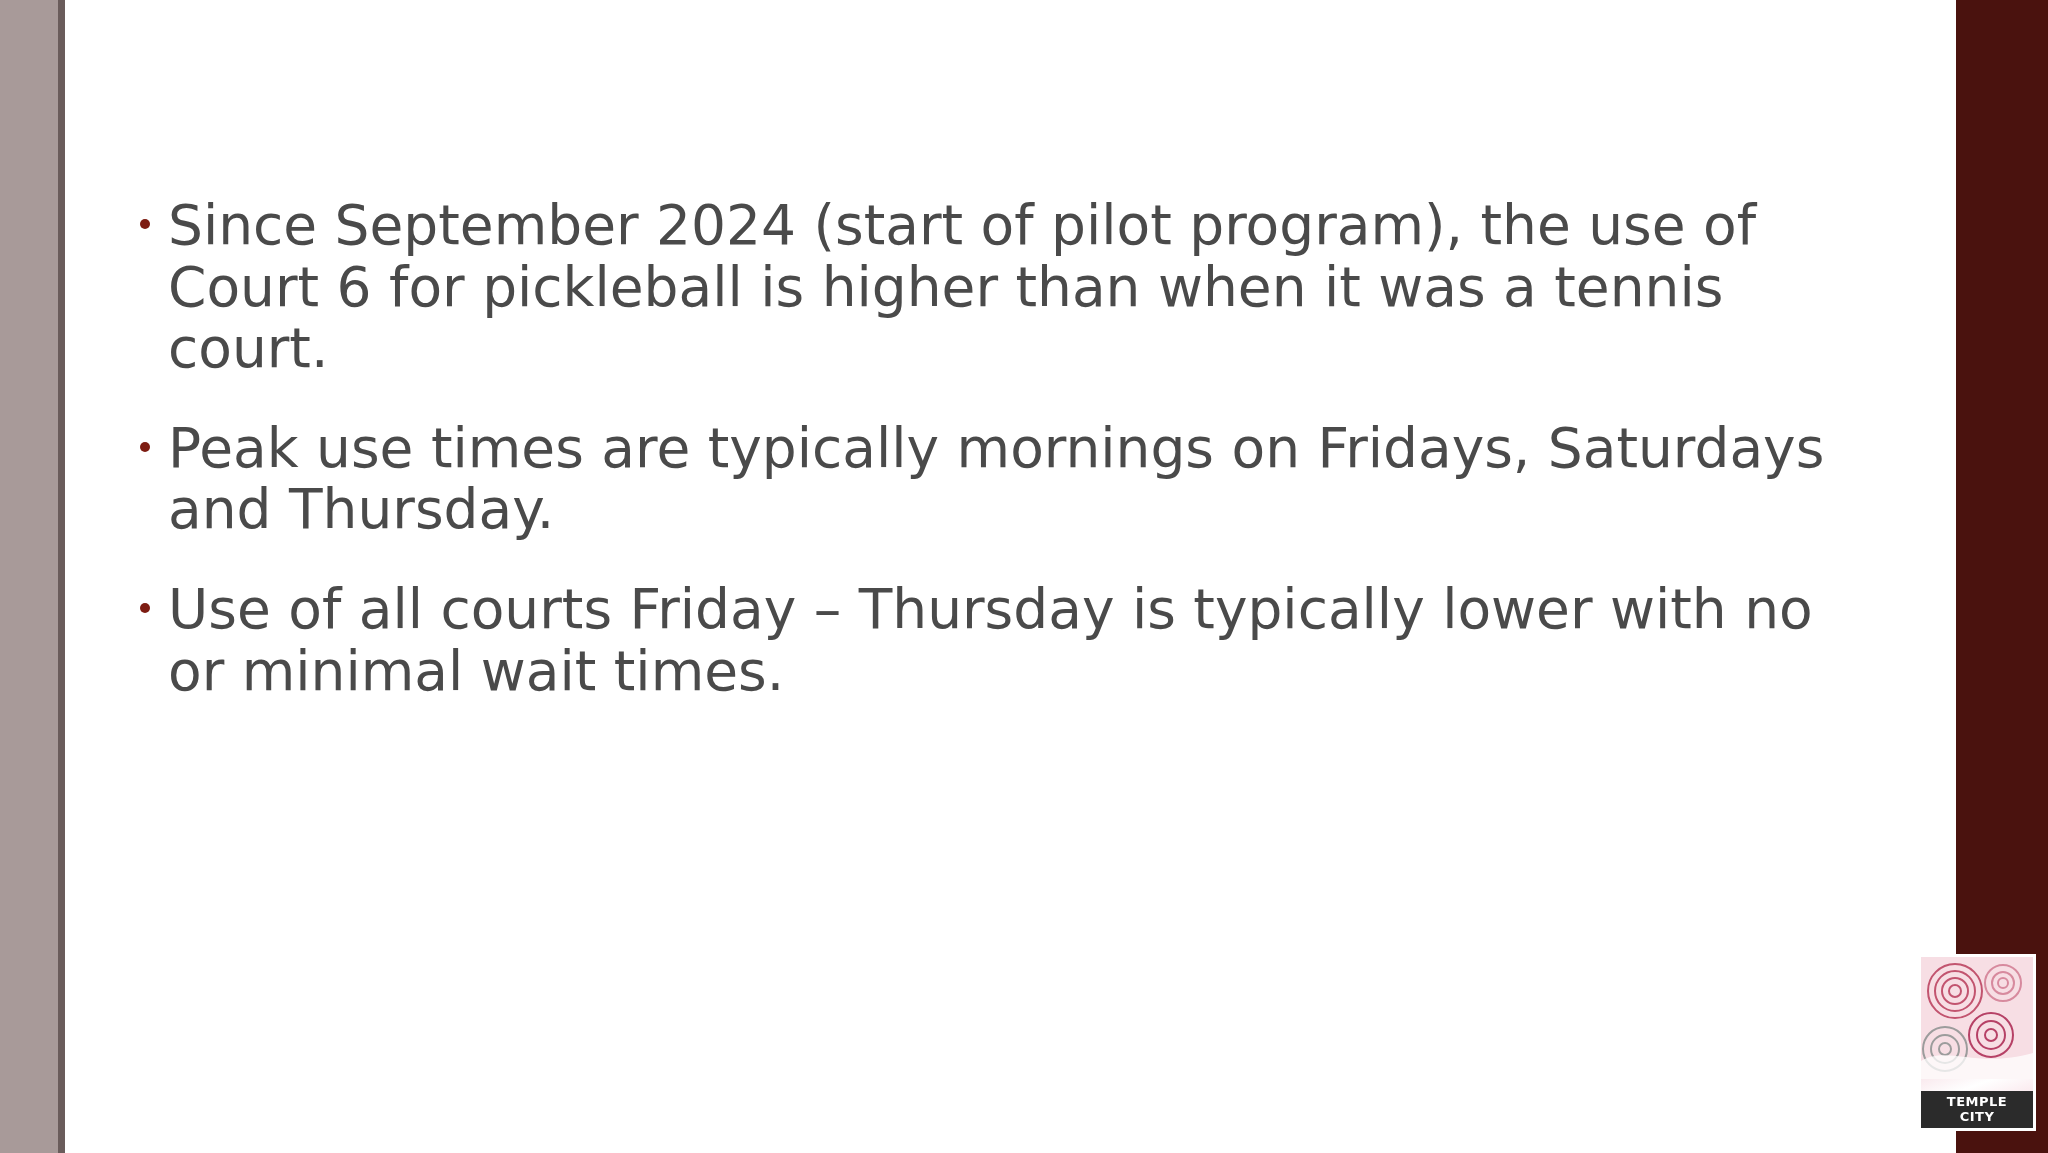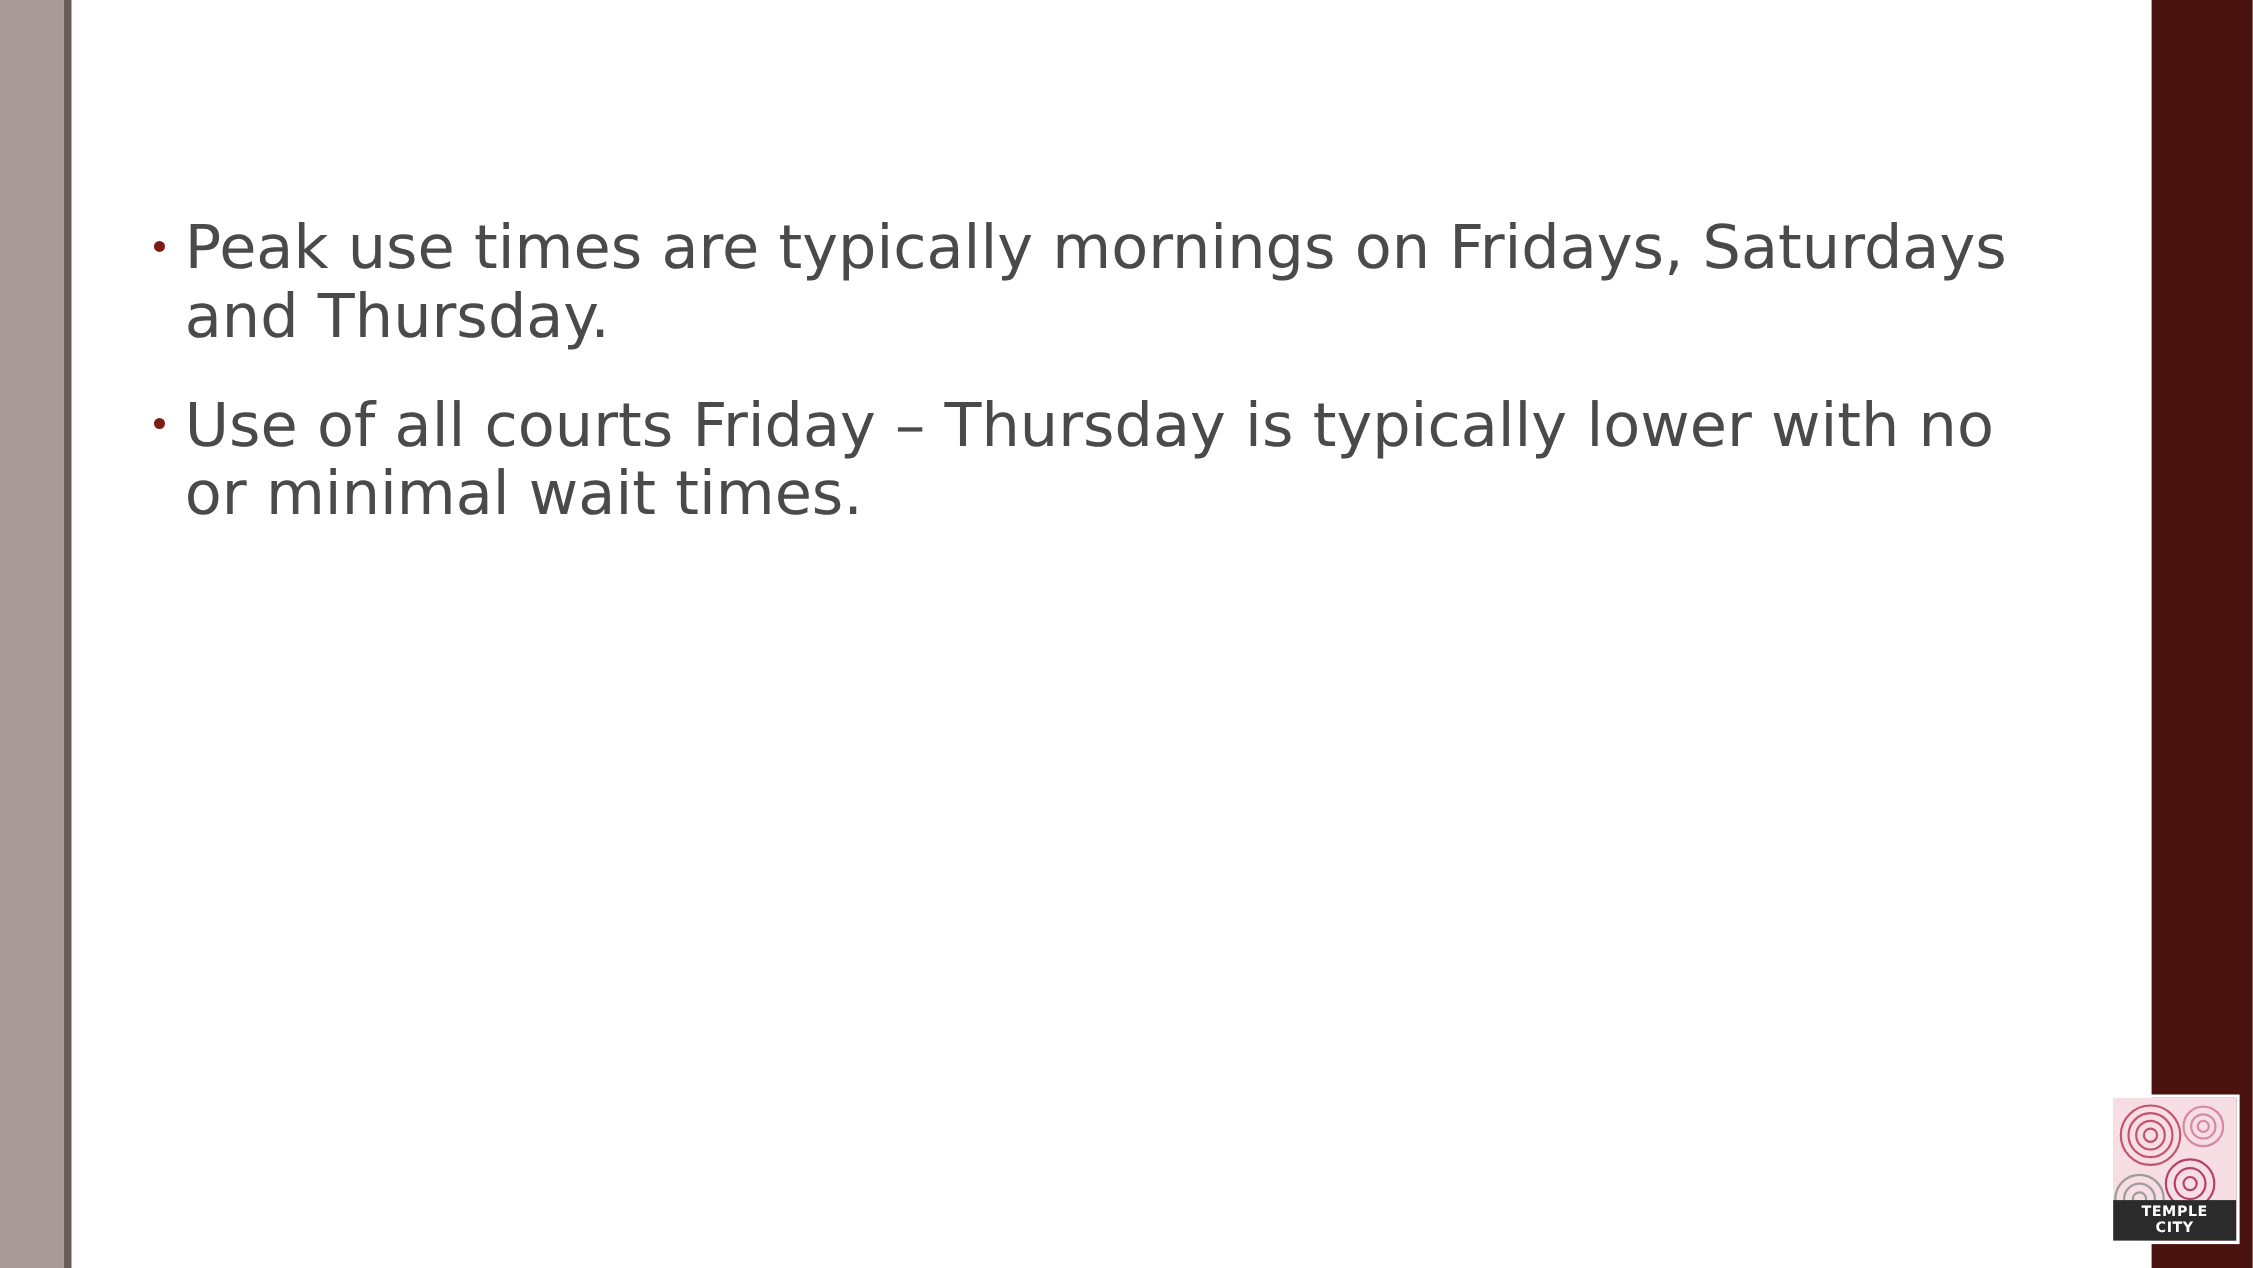--- a/index.html
+++ b/index.html
@@ -104,21 +104,21 @@
   .bullet-text {
     display: block;
     max-width: 1665px;
   }
   
   .logo {
     position: absolute;
     right: 12px;
     bottom: 22px;
     width: 118px;
-    height: 136px;
+    height: 177px;
     border: 3px solid #ffffff;
     box-sizing: border-box;
     background: linear-gradient(160deg, #f6d7de 0%, #efc3cf 35%, #ffffff 70%, #f4cdd8 100%);
     overflow: hidden;
     margin-top: 48px;
   }
   .logo-art {
     position: absolute;
     left: 0;
     top: 0;
@@ -147,20 +147,24 @@
 <div class="slide">
 
   <div class="left-bar-gray"></div>
   <div class="left-bar-line"></div>
 
   <div class="content">
 
 
     <div class="bullets">
 
+      <div class="bullet-item">
+        <span class="dot"></span>
+        <span class="bullet-text">Since September 2024 (start of pilot program), the use of Court 6 for pickleball is higher than when it was a tennis court.</span>
+      </div>
 
       <div class="bullet-item">
         <span class="dot"></span>
         <span class="bullet-text">Peak use times are typically mornings on Fridays, Saturdays and Thursday.</span>
       </div>
 
       <div class="bullet-item">
         <span class="dot"></span>
         <span class="bullet-text">Use of all courts Friday – Thursday is typically lower with no or minimal wait times.</span>
       </div>

